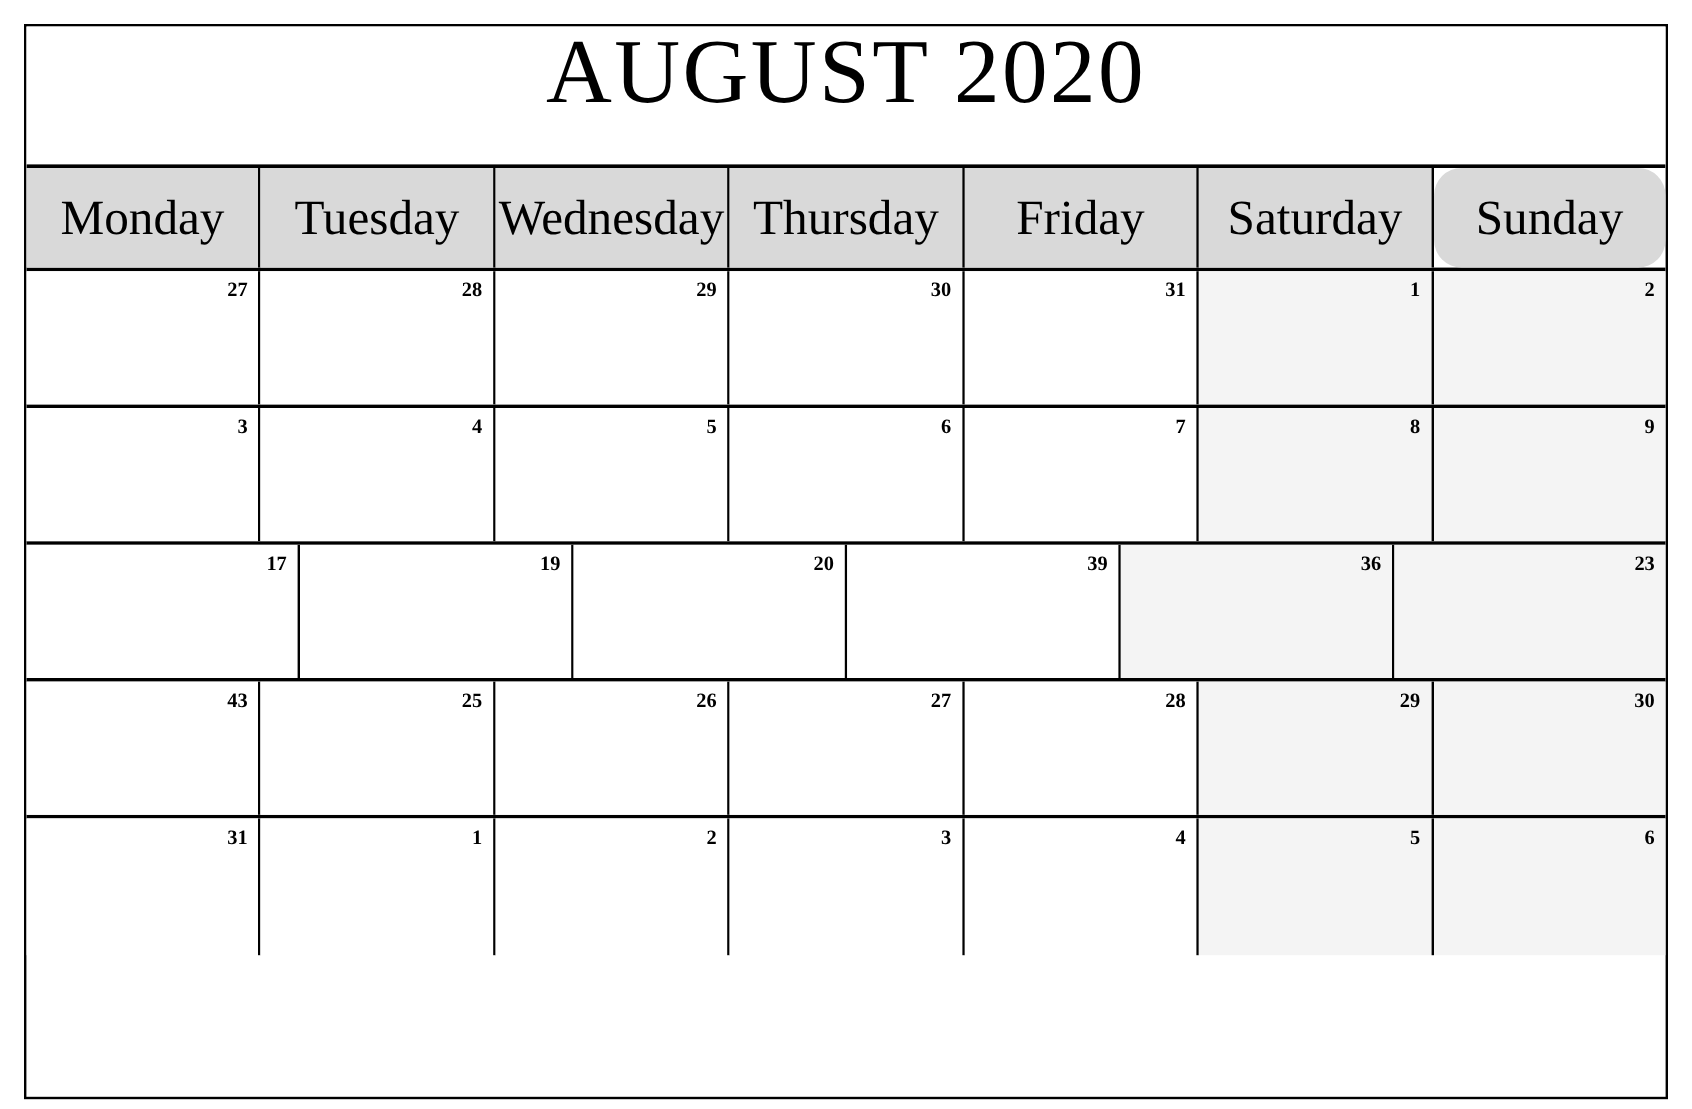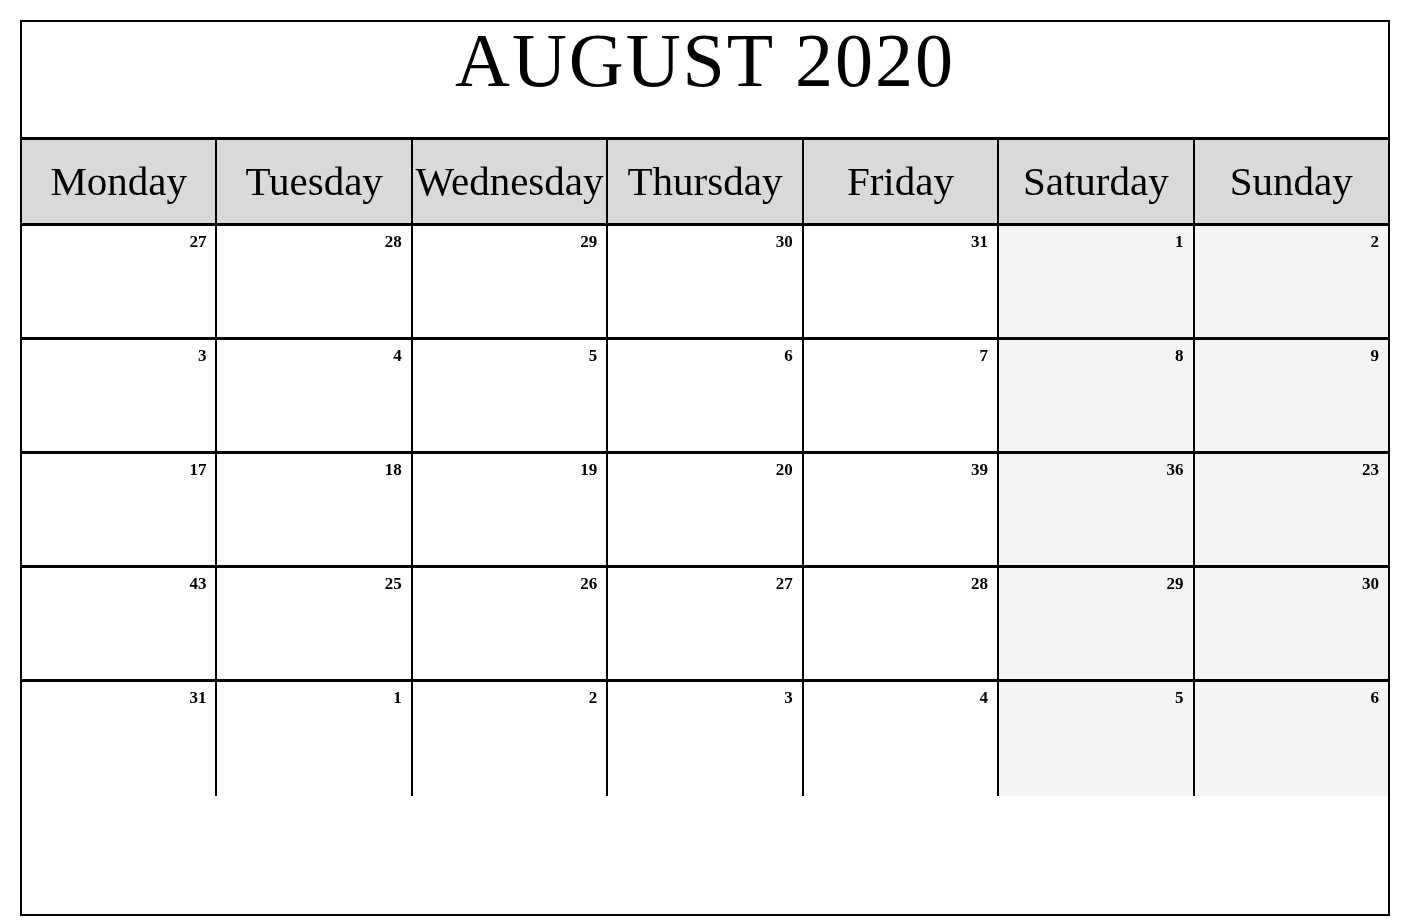--- a/index.html
+++ b/index.html
@@ -60,21 +60,21 @@
     background: #d9d9d9;
     display: flex;
     align-items: center;
     justify-content: center;
     color: #000000;
     font-family: "Liberation Serif", serif;
     font-size: 41px;
     font-weight: 400;
     line-height: 1;
   }
-  .weekday-cell:last-child { border-right: none; }
+  .weekday-cell:last-child { border-right: none; border-radius: 23px; }
 
   
   .week-row {
     display: flex;
     height: 114px;
     box-sizing: border-box;
     border-bottom: 3px solid #000000;
   }
   .week-row:last-child { border-bottom: none; }
 
@@ -163,23 +163,20 @@
         </div>
         <div class="day-cell weekend">
           <div class="day-number">9</div>
         </div>
       </div>
       <div class="week-row">
         <div class="day-cell">
           <div class="day-number">17</div>
         </div>
         <div class="day-cell">
-          <div class="day-number">18</div>
-        </div>
-        <div class="day-cell">
           <div class="day-number">19</div>
         </div>
         <div class="day-cell">
           <div class="day-number">20</div>
         </div>
         <div class="day-cell">
           <div class="day-number">39</div>
         </div>
         <div class="day-cell weekend">
           <div class="day-number">36</div>

